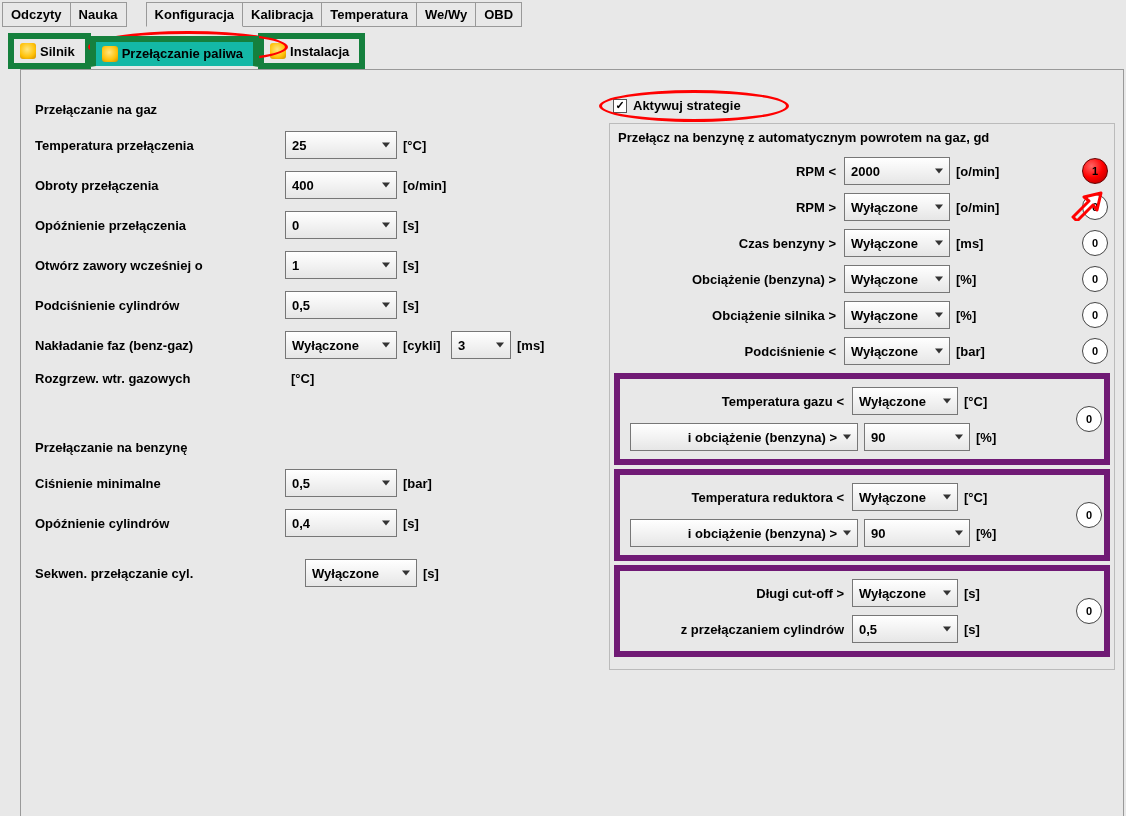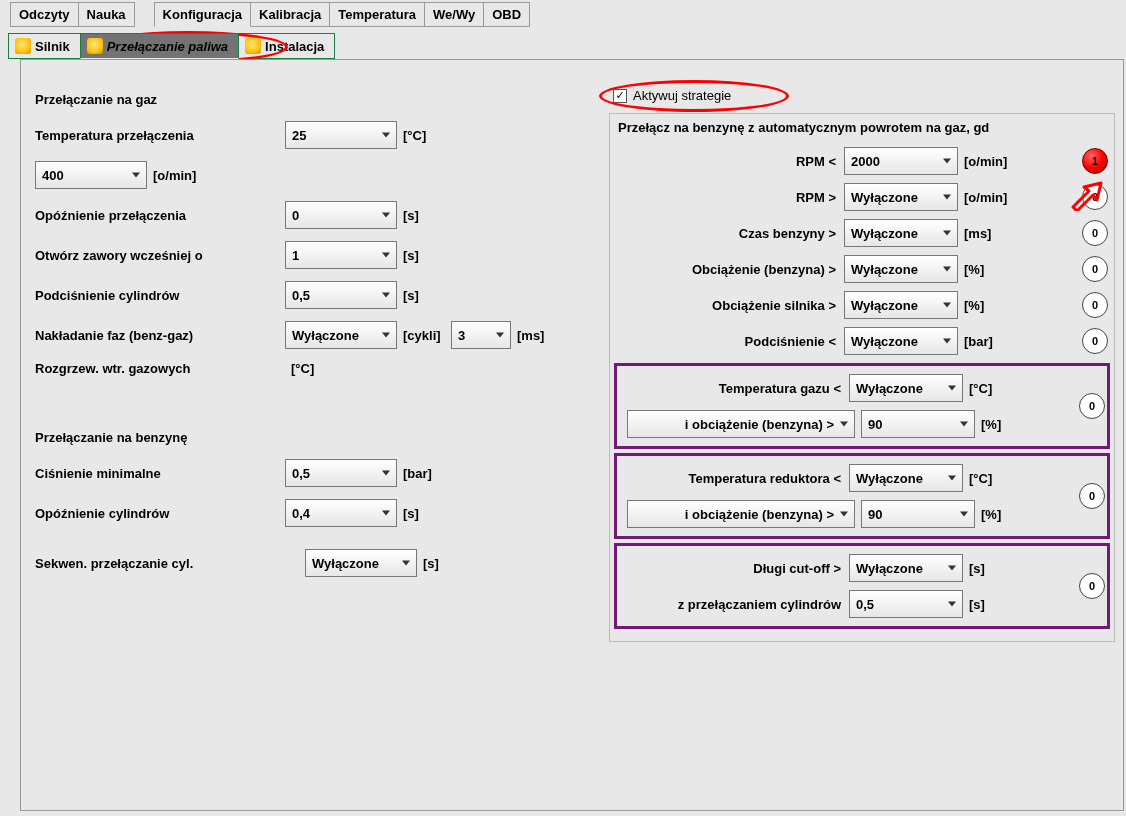--- a/index.html
+++ b/index.html
@@ -7,21 +7,21 @@
     margin: 0;
     padding: 0;
     font-family: Verdana, Arial, sans-serif;
     font-size: 13px;
     background: #e8e8e8;
     width: 1126px;
   }
   .page { width: 1126px; background: #e8e8e8; }
   .tabs-row {
     display: flex;
-    padding: 2px 2px 0 10px;
+    padding: 2px 2px 0 2px;
     background: #e8e8e8;
     font-weight: bold;
   }
   .tab {
     padding: 4px 8px;
     border: 1px solid #999;
     background: #e8e8e8;
     margin-right: -1px;
     cursor: default;
     font-weight: bold;
@@ -37,31 +37,30 @@
     display: flex;
     align-items: center;
     padding: 6px 2px 0 8px;
     background: #e8e8e8;
     font-weight: bold;
   }
   .subtab {
     display: inline-flex;
     align-items: center;
     padding: 4px 10px 4px 6px;
-    border: 1px solid #15803d;
+    border: 6px solid #15803d;
     background: #e8e8e8;
     margin-right: -1px;
     font-weight: bold;
   }
   .subtab.active {
-    background: #737373;
+    background: #14b8a6;
     border-bottom: 1px solid #e8e8e8;
     position: relative;
     z-index: 2;
-    font-style: italic;
   }
   .tab-icon {
     display: inline-block;
     width: 16px; height: 16px;
     margin-right: 4px;
     background: radial-gradient(circle at 45% 40%, #ffe680 0%, #ffc107 60%, #cc8a00 100%);
     border-radius: 3px;
   }
   .highlight-oval {
     position: absolute;
@@ -109,33 +108,33 @@
     content: "";
     position: absolute;
     right: 6px; top: 50%;
     width: 0; height: 0;
     border-left: 4px solid transparent;
     border-right: 4px solid transparent;
     border-top: 5px solid #333;
     transform: translateY(-50%);
   }
   .w120 { width: 112px; }
-  .w114 { width: 114px; }
+  .w114 { width: 106px; }
   .w60  { width: 60px; }
   .w258 { width: 258px; }
   .w216 { width: 216px; }
   .unit {
     font-weight: bold;
     margin-left: 6px;
     min-width: 56px;
   }
   .chk-row {
     display: flex;
     align-items: center;
-    font-weight: normal;
+    font-weight: bold;
     padding: 0 0 6px 4px;
     margin-bottom: 4px;
   }
   .chk-box {
     width: 14px; height: 14px;
     border: 1px solid #555;
     background: #fff;
     display: inline-flex;
     align-items: center;
     justify-content: center;
@@ -189,21 +188,21 @@
     border: 1px solid #600;
   }
   .arrow-red {
     position: absolute;
     width: 34px; height: 30px;
     pointer-events: none;
   }
   .arrow-red svg { width: 100%; height: 100%; }
   .group-pair { display: flex; align-items: center; }
   .group-pair .badge { margin-left: 6px; }
-  .subgroup { border: 3px solid #701a75; padding: 4px 2px; margin: 4px 0; gap: 18px; }
+  .subgroup { border: 6px solid #701a75; padding: 4px 2px; margin: 4px 0; gap: 18px; }
   .spacer-v { height: 44px; }
 </style>
 </head>
 <body>
 
 <div class="page" style="position:relative;">
 
   <div class="tabs-row">
     <div class="tab"><span>Odczyty</span></div>
     <div class="tab"><span>Nauka</span></div>
@@ -236,20 +235,21 @@
       <div class="section-title">Przełączanie na gaz</div>
 
       <div class="form-row">
         <div class="form-label">Temperatura przełączenia</div>
         <div class="select w120">
             <span>25</span>
           </div>
         <div class="unit">[°C]</div>
       </div>
       <div class="form-row">
+        <div class="form-label">Obroty przełączenia</div>
         <div class="select w120">
             <span>400</span>
           </div>
         <div class="unit">[o/min]</div>
       </div>
       <div class="form-row">
         <div class="form-label">Opóźnienie przełączenia</div>
         <div class="select w120">
             <span>0</span>
           </div>

